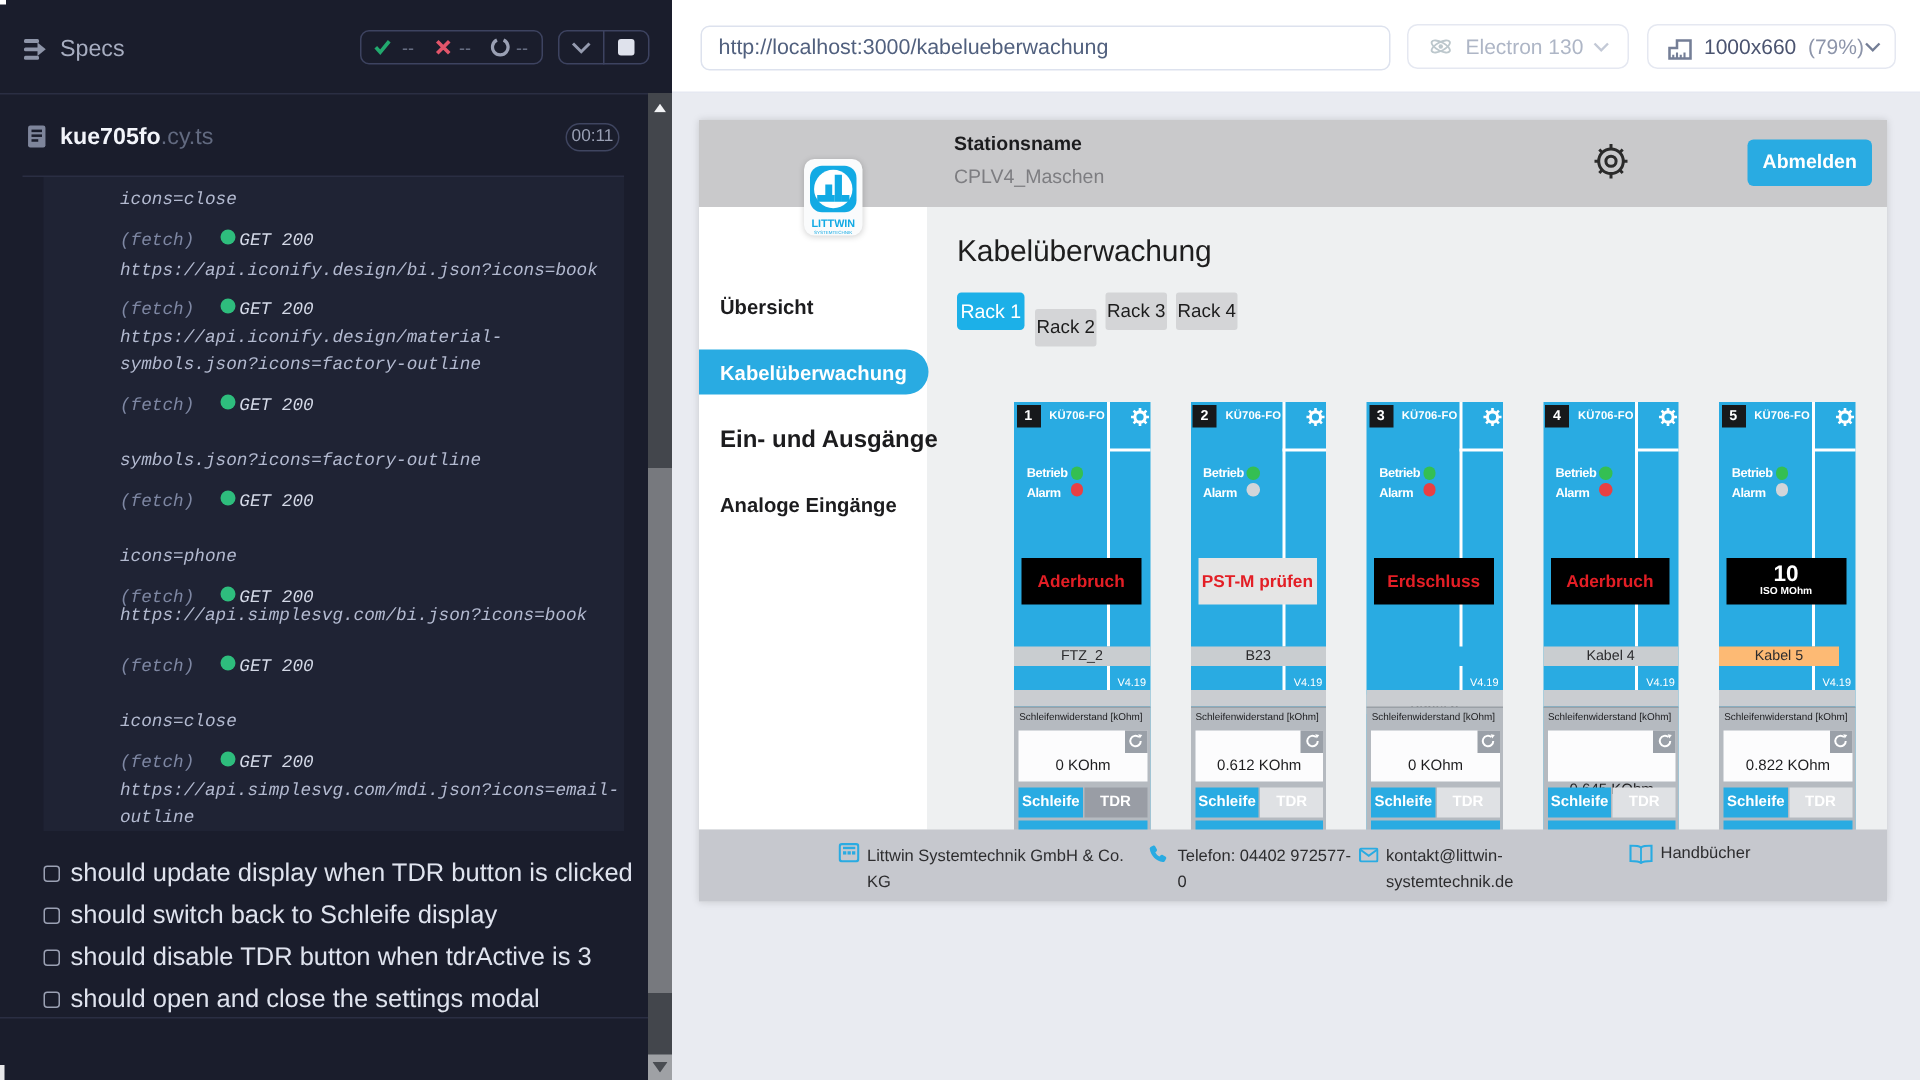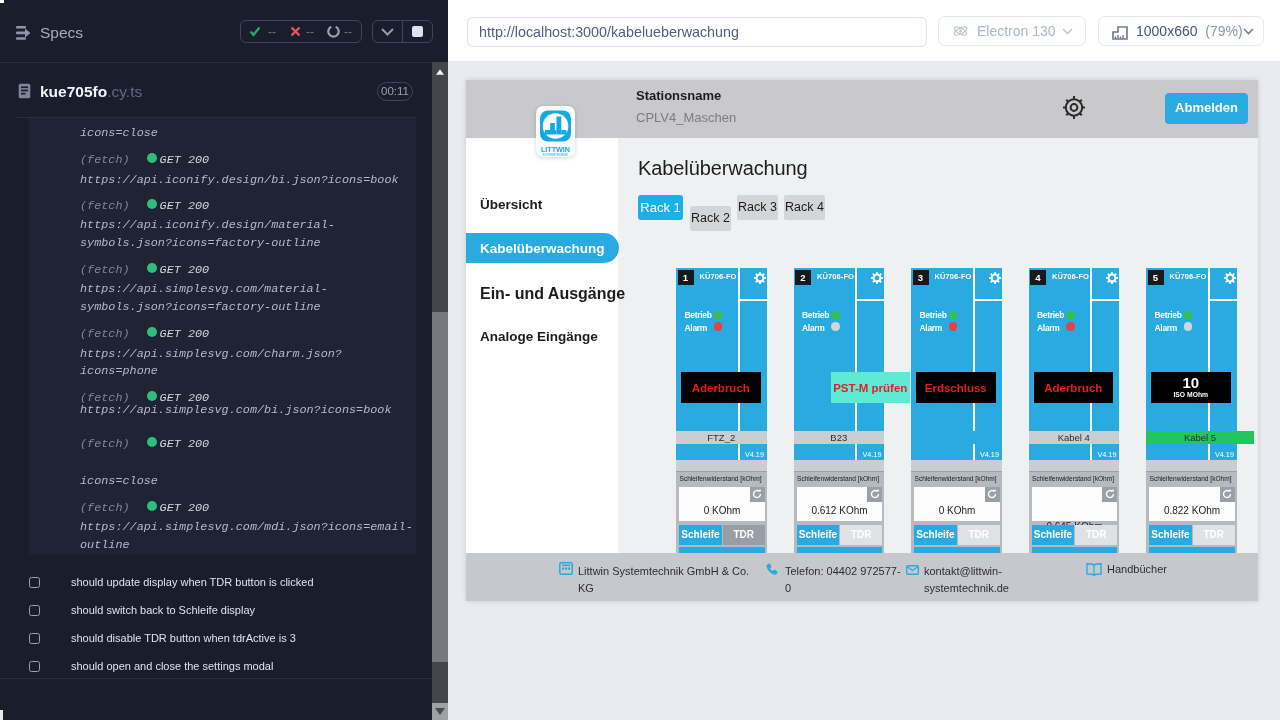--- a/index.html
+++ b/index.html
@@ -3,21 +3,21 @@
 <meta charset="utf-8">
 <style>
   html,body{margin:0;padding:0;}
   body{width:1280px;height:720px;overflow:hidden;font-family:"Liberation Sans",sans-serif;}
   .abs{position:absolute;}
   #stage{position:relative;width:1280px;height:720px;background:#e9ebf1;}
   
   #left{position:absolute;left:0;top:0;width:448px;height:720px;background:#1a1d2c;}
   .mono{font-family:"Liberation Mono",monospace;font-style:italic;font-size:11.8px;white-space:pre;}
   .logline{position:absolute;left:80px;height:19px;line-height:19px;}
-  .testtxt{position:absolute;left:47px;font-size:11px;color:#dfe3ee;line-height:16px;margin-left:24px;}
+  .testtxt{position:absolute;left:47px;font-size:17px;color:#dfe3ee;line-height:16px;}
   .tbox{position:absolute;left:29px;width:9px;height:9px;border:1.6px solid #9ba1b4;border-radius:2.5px;}
   
   #toolbar{position:absolute;left:448px;top:0;width:832px;height:62px;background:#ffffff;border-bottom:1px solid #e5e8f1;box-sizing:border-box;}
   
   #app{position:absolute;left:466px;top:80px;width:792px;height:521px;background:#eef0f1;box-shadow:0 0 5px rgba(0,0,0,0.15);}
   .hdr-gray{position:absolute;left:0;top:0;width:792px;height:58px;background:#c9c9cb;}
   .card{position:absolute;top:187.5px;width:90.5px;height:286px;background:#29abe2;}
   .ledtxt{position:absolute;left:8.5px;font-size:8.5px;font-weight:bold;color:#fff;line-height:9px;white-space:nowrap;letter-spacing:-0.3px;}
   .led{position:absolute;left:37.5px;width:8.6px;height:8.6px;border-radius:50%;}
 </style>
@@ -71,24 +71,22 @@
 
   <div class="abs" style="left:29px;top:118px;width:387px;height:436px;background:#1f2334;"></div>
 
   <div class="logline mono" style="top:124px;color:#b3bad0;">icons=close</div>
   <div class="logline mono" style="top:151px;"><span style="color:#7e87a3;">(fetch)</span><span style="display:inline-block;width:17px;"></span><span style="display:inline-block;width:10px;height:10px;border-radius:50%;background:#2ebd7d;margin-right:3px;"></span><span style="color:#d3d8e6;">GET 200</span></div>
   <div class="logline mono" style="top:170.8px;color:#b3bad0;">https://api.iconify.design/bi.json?icons=book</div>
   <div class="logline mono" style="top:197.1px;"><span style="color:#7e87a3;">(fetch)</span><span style="display:inline-block;width:17px;"></span><span style="display:inline-block;width:10px;height:10px;border-radius:50%;background:#2ebd7d;margin-right:3px;"></span><span style="color:#d3d8e6;">GET 200</span></div>
   <div class="logline mono" style="top:216.1px;color:#b3bad0;">https://api.iconify.design/material-</div>
   <div class="logline mono" style="top:234.2px;color:#b3bad0;">symbols.json?icons=factory-outline</div>
   <div class="logline mono" style="top:260.9px;"><span style="color:#7e87a3;">(fetch)</span><span style="display:inline-block;width:17px;"></span><span style="display:inline-block;width:10px;height:10px;border-radius:50%;background:#2ebd7d;margin-right:3px;"></span><span style="color:#d3d8e6;">GET 200</span></div>
-  <div class="logline mono" style="top:279.9px;color:#b3bad0;">https://api.simplesvg.com/material-</div>
   <div class="logline mono" style="top:298.0px;color:#b3bad0;">symbols.json?icons=factory-outline</div>
   <div class="logline mono" style="top:325.1px;"><span style="color:#7e87a3;">(fetch)</span><span style="display:inline-block;width:17px;"></span><span style="display:inline-block;width:10px;height:10px;border-radius:50%;background:#2ebd7d;margin-right:3px;"></span><span style="color:#d3d8e6;">GET 200</span></div>
-  <div class="logline mono" style="top:344.5px;color:#b3bad0;">https://api.simplesvg.com/charm.json?</div>
   <div class="logline mono" style="top:362.2px;color:#b3bad0;">icons=phone</div>
   <div class="logline mono" style="top:388.9px;"><span style="color:#7e87a3;">(fetch)</span><span style="display:inline-block;width:17px;"></span><span style="display:inline-block;width:10px;height:10px;border-radius:50%;background:#2ebd7d;margin-right:3px;"></span><span style="color:#d3d8e6;">GET 200</span></div>
   <div class="logline mono" style="top:401px;color:#b3bad0;">https://api.simplesvg.com/bi.json?icons=book</div>
   <div class="logline mono" style="top:435.2px;"><span style="color:#7e87a3;">(fetch)</span><span style="display:inline-block;width:17px;"></span><span style="display:inline-block;width:10px;height:10px;border-radius:50%;background:#2ebd7d;margin-right:3px;"></span><span style="color:#d3d8e6;">GET 200</span></div>
   <div class="logline mono" style="top:472.3px;color:#b3bad0;">icons=close</div>
   <div class="logline mono" style="top:499.0px;"><span style="color:#7e87a3;">(fetch)</span><span style="display:inline-block;width:17px;"></span><span style="display:inline-block;width:10px;height:10px;border-radius:50%;background:#2ebd7d;margin-right:3px;"></span><span style="color:#d3d8e6;">GET 200</span></div>
   <div class="logline mono" style="top:518.2px;color:#b3bad0;">https://api.simplesvg.com/mdi.json?icons=email-</div>
   <div class="logline mono" style="top:536.1px;color:#b3bad0;">outline</div>
 
   <div class="tbox" style="top:577px;"></div>
@@ -239,21 +237,21 @@
             <line x1="13.5" y1="13.5" x2="16.1" y2="16.1"></line>
 <line x1="16.1" y1="3.9" x2="13.5" y2="6.5"></line>
             <line x1="6.5" y1="13.5" x2="3.9" y2="16.1"></line>
 </g>
 <circle cx="10" cy="10" r="4.9" fill="none" stroke="#fff" stroke-width="2.9"></circle>
 </svg>
     <div class="ledtxt" style="top:43px;">Betrieb</div>
     <div class="led" style="top:43.5px;background:#34bf52;"></div>
     <div class="ledtxt" style="top:56px;">Alarm</div>
     <div class="led" style="top:54.8px;background:#d2d5d9;"></div>
-    <div class="abs" style="left:5px;top:104.5px;width:79.5px;height:31px;background:#5eead4;margin-left:32px;">
+    <div class="abs" style="left:5px;top:104.5px;width:79.5px;height:31px;background:#e5e5e5;">
           <div style="position:absolute;left:0;top:0;width:79.5px;height:31px;display:flex;align-items:center;justify-content:center;color:#e31e25;font-size:11.5px;font-weight:bold;white-space:nowrap;">PST-M prüfen</div>
         </div>
     <div class="abs" style="left:0;top:163.5px;width:90.5px;height:12.5px;background:#c9cdd0;color:#2c2c2e;font-size:9.5px;text-align:center;line-height:13px;">B23</div>
     <div class="abs" style="left:61.5px;top:176px;width:2px;height:16.5px;background:#fff;"></div>
     <div class="abs" style="right:2.5px;top:182px;color:#fff;font-size:7.3px;">V4.19</div>
     <div class="abs" style="left:0;top:192.5px;width:90.5px;height:10.5px;background:#cacdd1;"></div>
     <div class="abs" style="left:0;top:203px;width:90.5px;height:1px;background:#9aa0a6;"></div>
     <div class="abs" style="left:0;top:204px;width:90.5px;height:82px;background:#b5bac0;"></div>
     <div class="abs" style="left:3.5px;top:207.5px;color:#1b1b1d;font-size:6.6px;">Schleifenwiderstand [kOhm]</div>
     <div class="abs" style="left:3.4px;top:219px;width:85.2px;height:34.5px;background:#fcfcfd;"></div>
@@ -378,21 +376,21 @@
 <circle cx="10" cy="10" r="4.9" fill="none" stroke="#fff" stroke-width="2.9"></circle>
 </svg>
     <div class="ledtxt" style="top:43px;">Betrieb</div>
     <div class="led" style="top:43.5px;background:#34bf52;"></div>
     <div class="ledtxt" style="top:56px;">Alarm</div>
     <div class="led" style="top:54.8px;background:#d2d5d9;"></div>
     <div class="abs" style="left:5px;top:104.5px;width:79.5px;height:31px;background:#000;">
           <div style="position:absolute;left:0;top:3px;width:79.5px;text-align:center;color:#fff;font-size:15px;font-weight:bold;line-height:15px;">10</div>
           <div style="position:absolute;left:0;top:19px;width:79.5px;text-align:center;color:#fff;font-size:6.8px;font-weight:bold;">ISO MOhm</div>
         </div>
-    <div class="abs" style="left:0;top:163.5px;width:108px;height:12.5px;background:#22c55e;color:#2c2c2e;font-size:9.5px;text-align:center;line-height:13px;">Kabel 5</div>
+    <div class="abs" style="left:0;top:163.5px;width:80px;height:12.5px;background:#fdba74;color:#2c2c2e;font-size:9.5px;text-align:center;line-height:13px;">Kabel 5</div>
     <div class="abs" style="left:61.5px;top:176px;width:2px;height:16.5px;background:#fff;"></div>
     <div class="abs" style="right:2.5px;top:182px;color:#fff;font-size:7.3px;">V4.19</div>
     <div class="abs" style="left:0;top:192.5px;width:90.5px;height:10.5px;background:#cacdd1;"></div>
     <div class="abs" style="left:0;top:203px;width:90.5px;height:1px;background:#9aa0a6;"></div>
     <div class="abs" style="left:0;top:204px;width:90.5px;height:82px;background:#b5bac0;"></div>
     <div class="abs" style="left:3.5px;top:207.5px;color:#1b1b1d;font-size:6.6px;">Schleifenwiderstand [kOhm]</div>
     <div class="abs" style="left:3.4px;top:219px;width:85.2px;height:34.5px;background:#fcfcfd;"></div>
     <div class="abs" style="left:73.7px;top:219px;width:14.9px;height:15.5px;background:#9aa0a8;">
           <svg class="abs" style="left:2.5px;top:2.5px;" width="10" height="10" viewBox="0 0 12 12">
 <path d="M10.2 6 A4.2 4.2 0 1 1 8.8 2.9" fill="none" stroke="#fff" stroke-width="1.6"></path>

